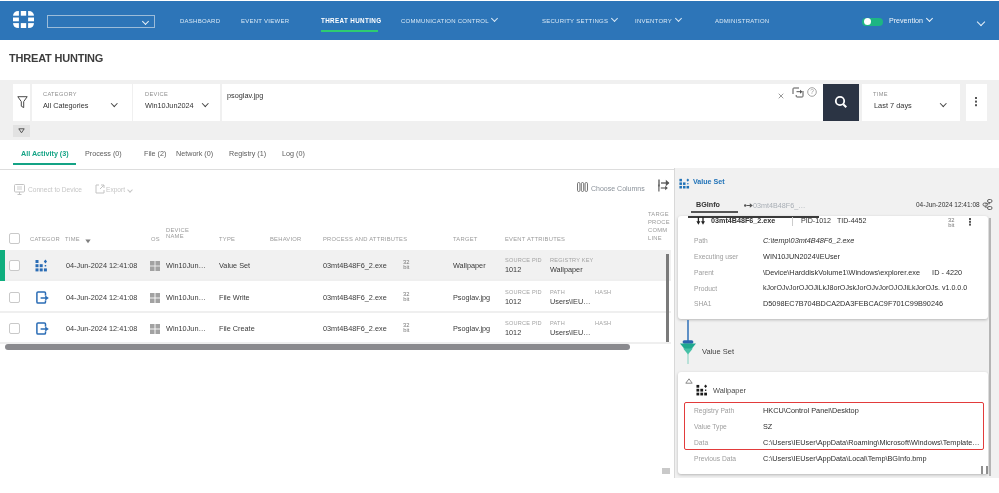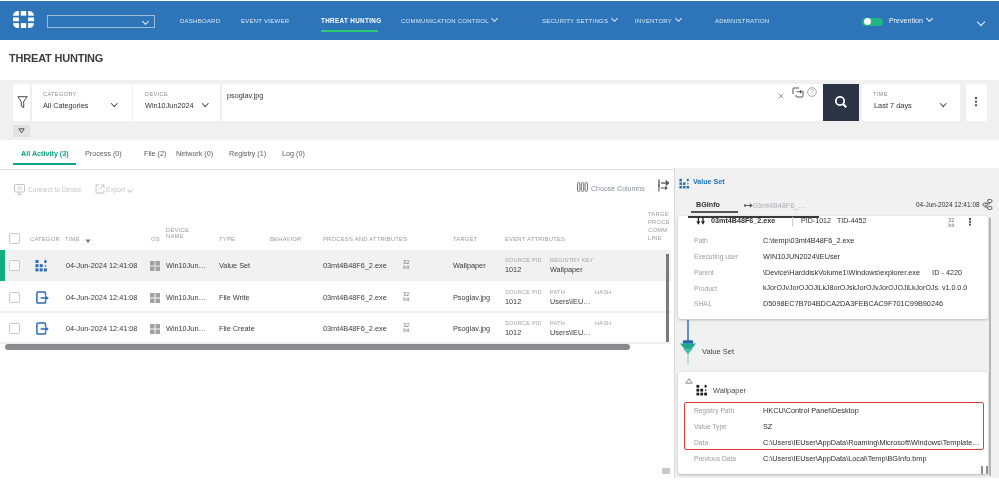--- a/index.html
+++ b/index.html
@@ -326,21 +326,21 @@
       <svg class="abs" style="left:18px;top:0.5px" width="10" height="9" viewBox="0 0 10 9">
         <path fill="none" stroke="#222" stroke-width="1.3" d="M2.4 -2 L2.4 5.5 M7 -2 L7 5.5"></path>
         <path fill="#222" d="M0.4 4.2 L4.4 4.2 L2.4 7.8 Z M5 4.2 L9 4.2 L7 7.8 Z"></path>
       </svg>
       <div class="abs" style="left:33px;top:-0.5px;font-size:7.2px;font-weight:bold;color:#333;">03mt4B48F6_2.exe</div>
       <div class="abs" style="left:114px;top:0.5px;width:1px;height:9px;background:#ccc;"></div>
       <div class="abs" style="left:123px;top:0.5px;font-size:7.1px;color:#333;">PID-1012&nbsp;&nbsp;&nbsp;TID-4452</div>
       <div class="bit32" style="left:270px;top:2px;">32<br>bit</div>
       <div class="abs" style="left:291px;top:2px;width:1.5px;height:1.5px;background:#555;box-shadow:0 2.8px 0 #555, 0 5.6px 0 #555;"></div>
       <div class="plabel" style="left:16px;top:21px;">Path</div>
-        <div class="pval" style="left:85px;top:20px;">C:\temp\03mt4B48F6_2.exe</div>
+        <div class="pval" style="left:85px;top:20px;font-style:italic;">C:\temp\03mt4B48F6_2.exe</div>
       <div class="plabel" style="left:16px;top:37px;">Executing user</div>
         <div class="pval" style="left:85px;top:36px;">WIN10JUN2024\IEUser</div>
       <div class="plabel" style="left:16px;top:53px;">Parent</div>
         <div class="pval" style="left:85px;top:52px;">\Device\HarddiskVolume1\Windows\explorer.exe&nbsp;&nbsp;&nbsp;&nbsp;&nbsp;&nbsp;ID - 4220</div>
       <div class="plabel" style="left:16px;top:68.5px;">Product</div>
         <div class="pval" style="left:85px;top:67.5px;font-size:7.1px;">kJorOJvJorOJOJiLkJ8orOJskJorOJvJorOJOJiLkJorOJs. v1.0.0.0</div>
       <div class="plabel" style="left:16px;top:84px;">SHA1</div>
         <div class="pval" style="left:85px;top:83px;">D5098EC7B704BDCA2DA3FEBCAC9F701C99B90246</div>
     </div>
 

